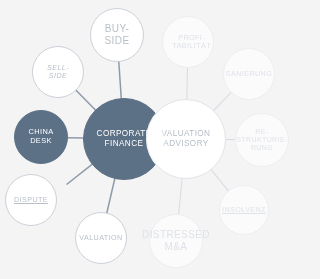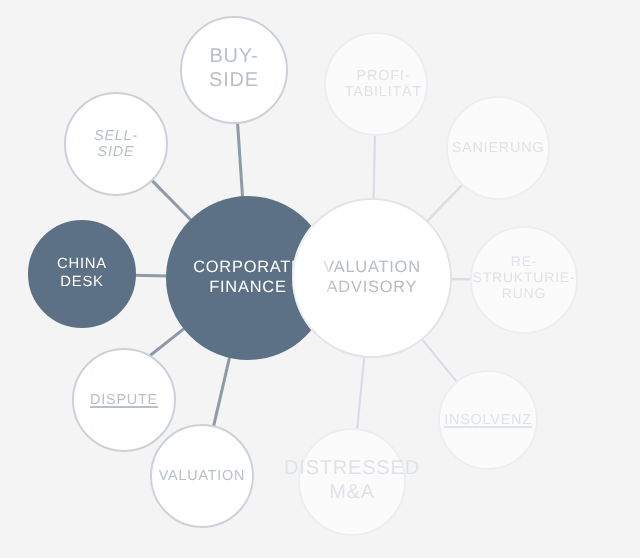--- a/index.html
+++ b/index.html
@@ -104,21 +104,21 @@
 DESK</span>
       </div>
       <div class="node outline-dark" style="left: 32px; top: 46px; width: 52px; height: 52px; font-size: 7.2px; font-style: italic;">
         <span class="lbl">SELL-
 SIDE</span>
       </div>
       <div class="node outline-dark" style="left: 90px; top: 8px; width: 54px; height: 54px; font-size: 10px;">
         <span class="lbl">BUY-
 SIDE</span>
       </div>
-      <div class="node outline-dark" style="left: 36px; top: 174px; width: 52px; height: 52px; font-size: 7.2px; text-decoration: underline;">
+      <div class="node outline-dark" style="left: 5px; top: 174px; width: 52px; height: 52px; font-size: 7.2px; text-decoration: underline;">
         <span class="lbl">DISPUTE</span>
       </div>
       <div class="node outline-dark" style="left: 75px; top: 212px; width: 52px; height: 52px; font-size: 7.2px; justify-content: center;">
         <span class="lbl">VALUATION</span>
       </div>
       <div class="node outline-light" style="left: 162px; top: 16px; width: 52px; height: 52px; font-size: 7.2px; justify-content: flex-end;">
         <span class="lbl">PROFI-
 TABILITÄT</span>
       </div>
       <div class="node outline-light" style="left: 223px; top: 48px; width: 52px; height: 52px; font-size: 7.2px; text-align: center;">

